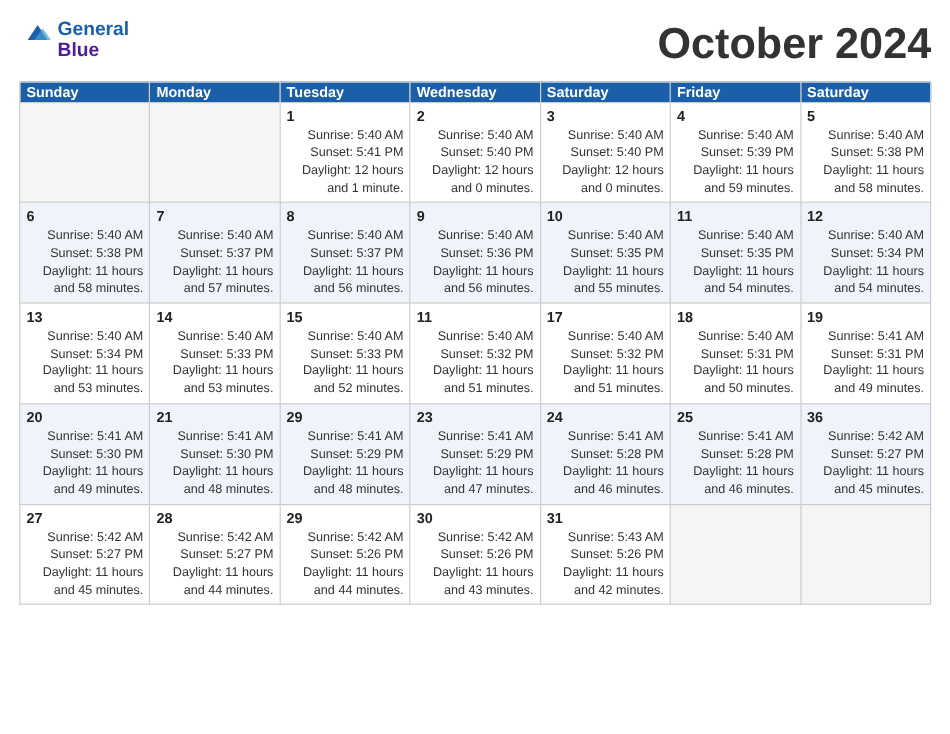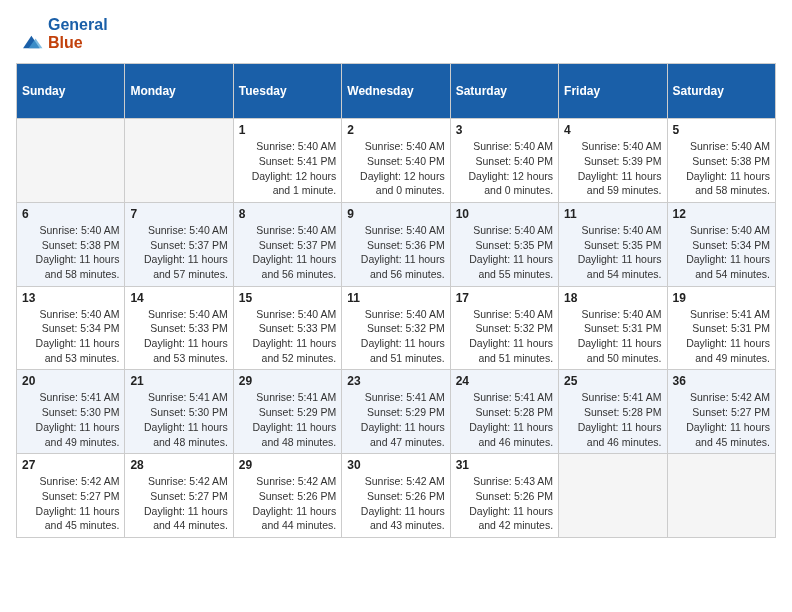--- a/index.html
+++ b/index.html
@@ -16,21 +16,21 @@
       align-items: flex-start;
       margin-bottom: 12px;
     }
     .logo-icon {
       width: 28px;
       height: 18px;
       margin-top: 2px;
     }
     .logo-wrapper {
       display: flex;
-      align-items: flex-end;
+      align-items: flex-start;
       gap: 4px;
     }
     .title-block {
       text-align: right;
     }
     .month-title {
       font-size: 36px;
       font-weight: bold;
       color: #333;
       line-height: 1.1;
@@ -42,21 +42,21 @@
     }
     .calendar {
       width: 100%;
       border-collapse: collapse;
       font-size: 11px;
     }
     .calendar th {
       background: #1a5fa8;
       color: #fff;
       text-align: left;
-      padding: 20px 5px;
+      padding: 1px 5px;
       font-size: 12px;
       font-weight: bold;
       border: 1px solid #ccc;
     }
     .calendar td {
       border: 1px solid #ccc;
       vertical-align: top;
       padding: 4px 5px;
       width: 108px;
       min-height: 80px;
@@ -89,25 +89,26 @@
 
 <div class="header">
   <div class="logo-wrapper">
     <svg class="logo-icon" viewBox="0 0 40 26" xmlns="http://www.w3.org/2000/svg">
       <polygon points="10,22 22,4 34,22" fill="#1a5fa8"></polygon>
       <polygon points="18,22 28,8 38,22" fill="#4a9fd4" opacity="0.7"></polygon>
     </svg>
     <div>
       <div style="font-size:16px;font-weight:bold;color:#333;line-height:1.1;">
         <span style="color:#1a5fa8;">General</span><br>
-        <span style="color:#c2410c;">Blue</span>
+        <span style="color:#4c1d95;">Blue</span>
       </div>
     </div>
   </div>
   <div class="title-block">
+    <div class="month-title">October 2024</div>
   </div>
 </div>
 
 <table class="calendar">
   <thead>
     <tr>
     <th>Sunday</th>
         <th>Monday</th>
         <th>Tuesday</th>
         <th>Wednesday</th>

